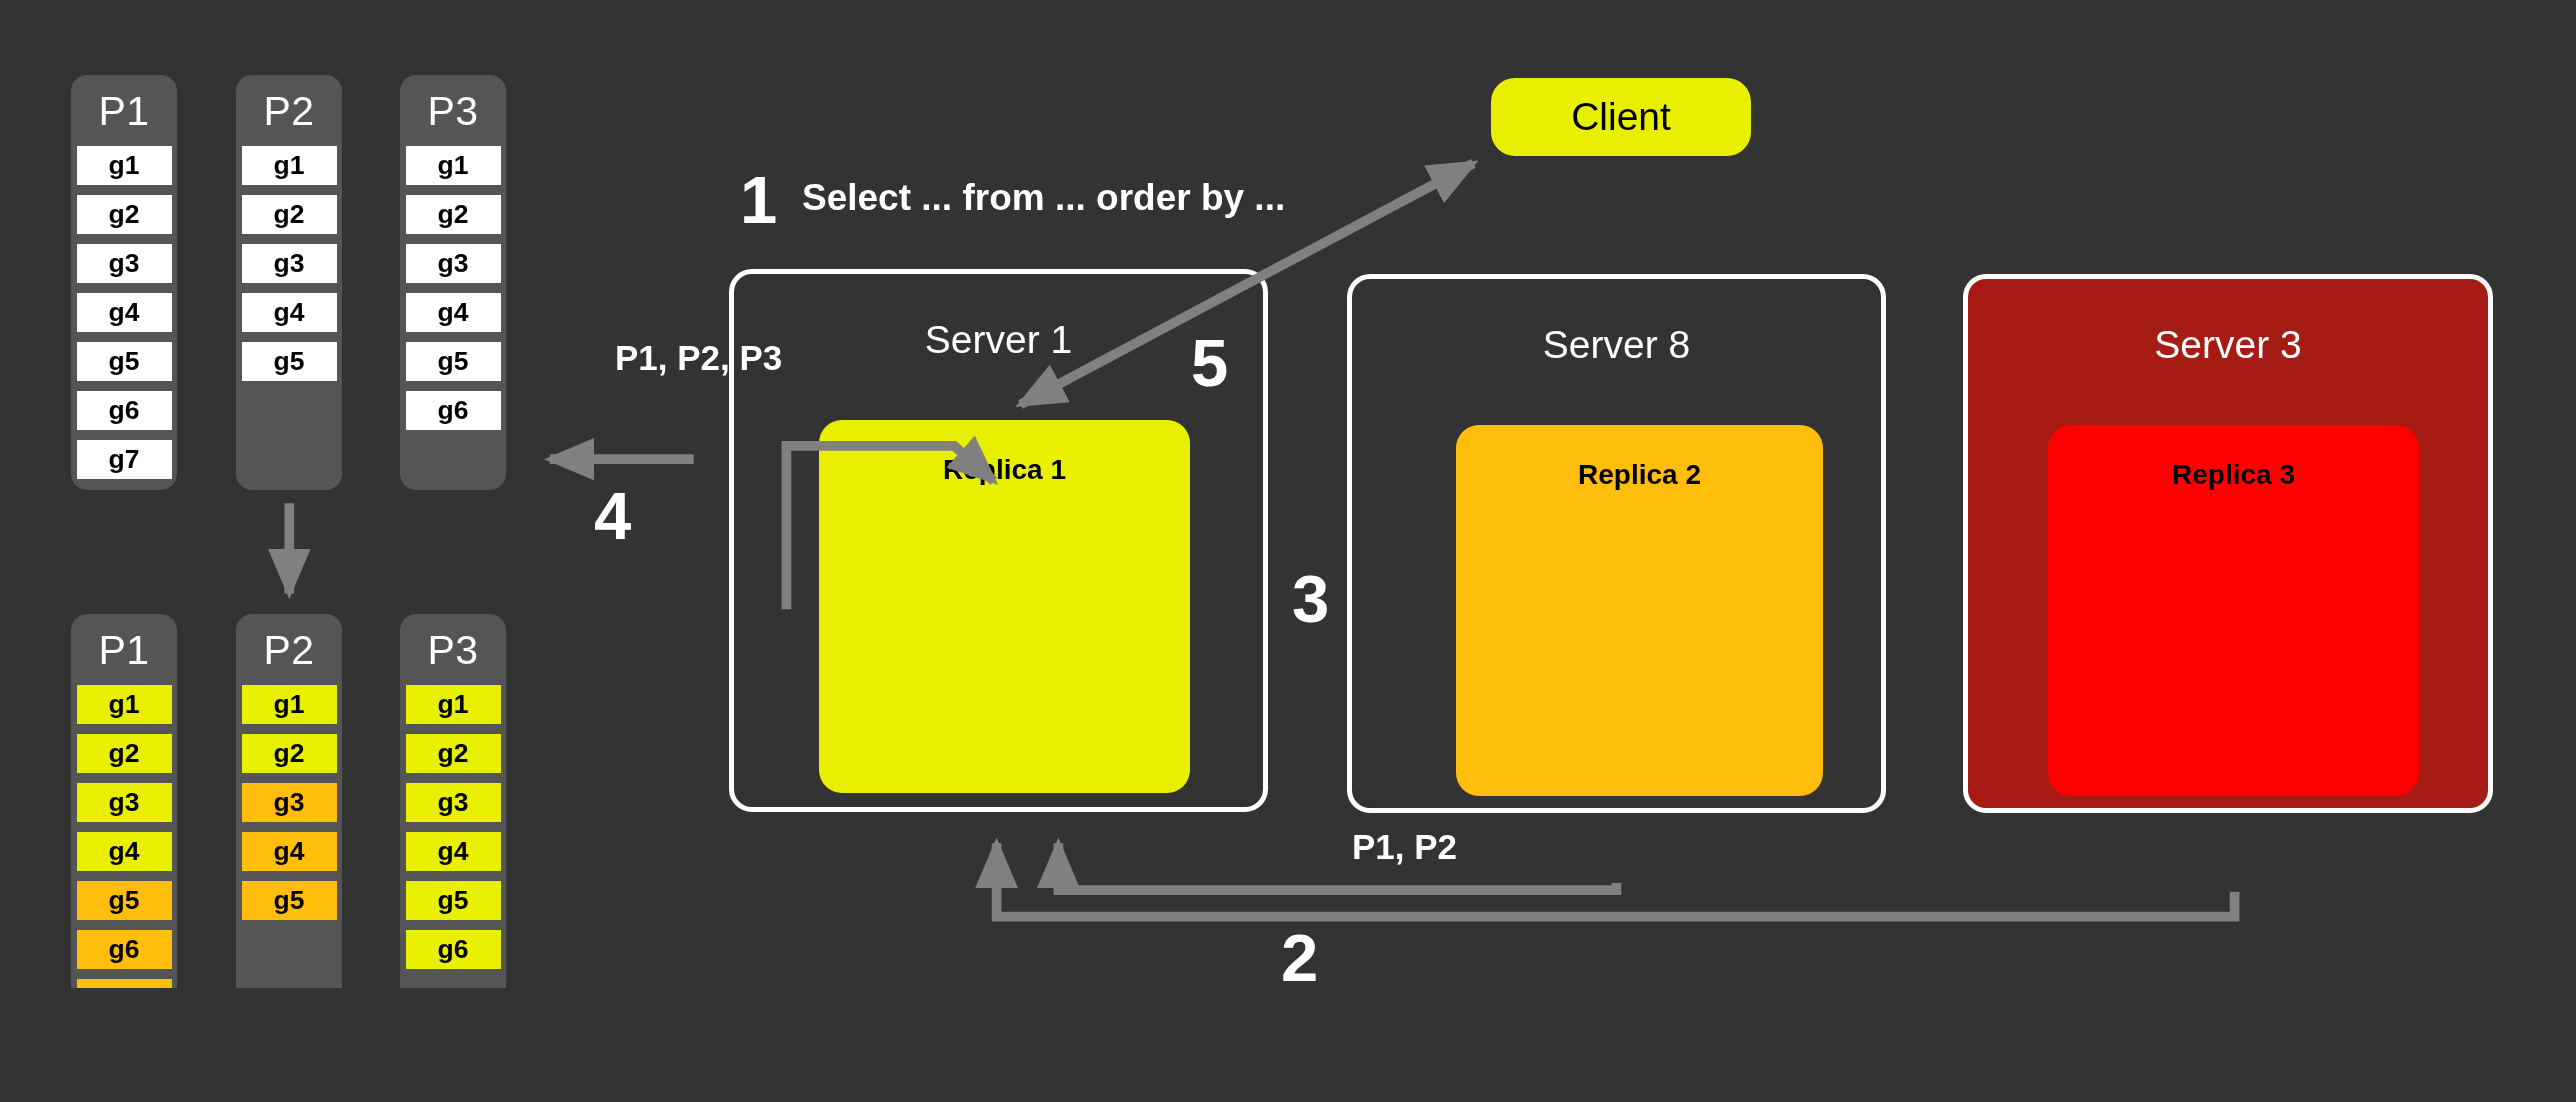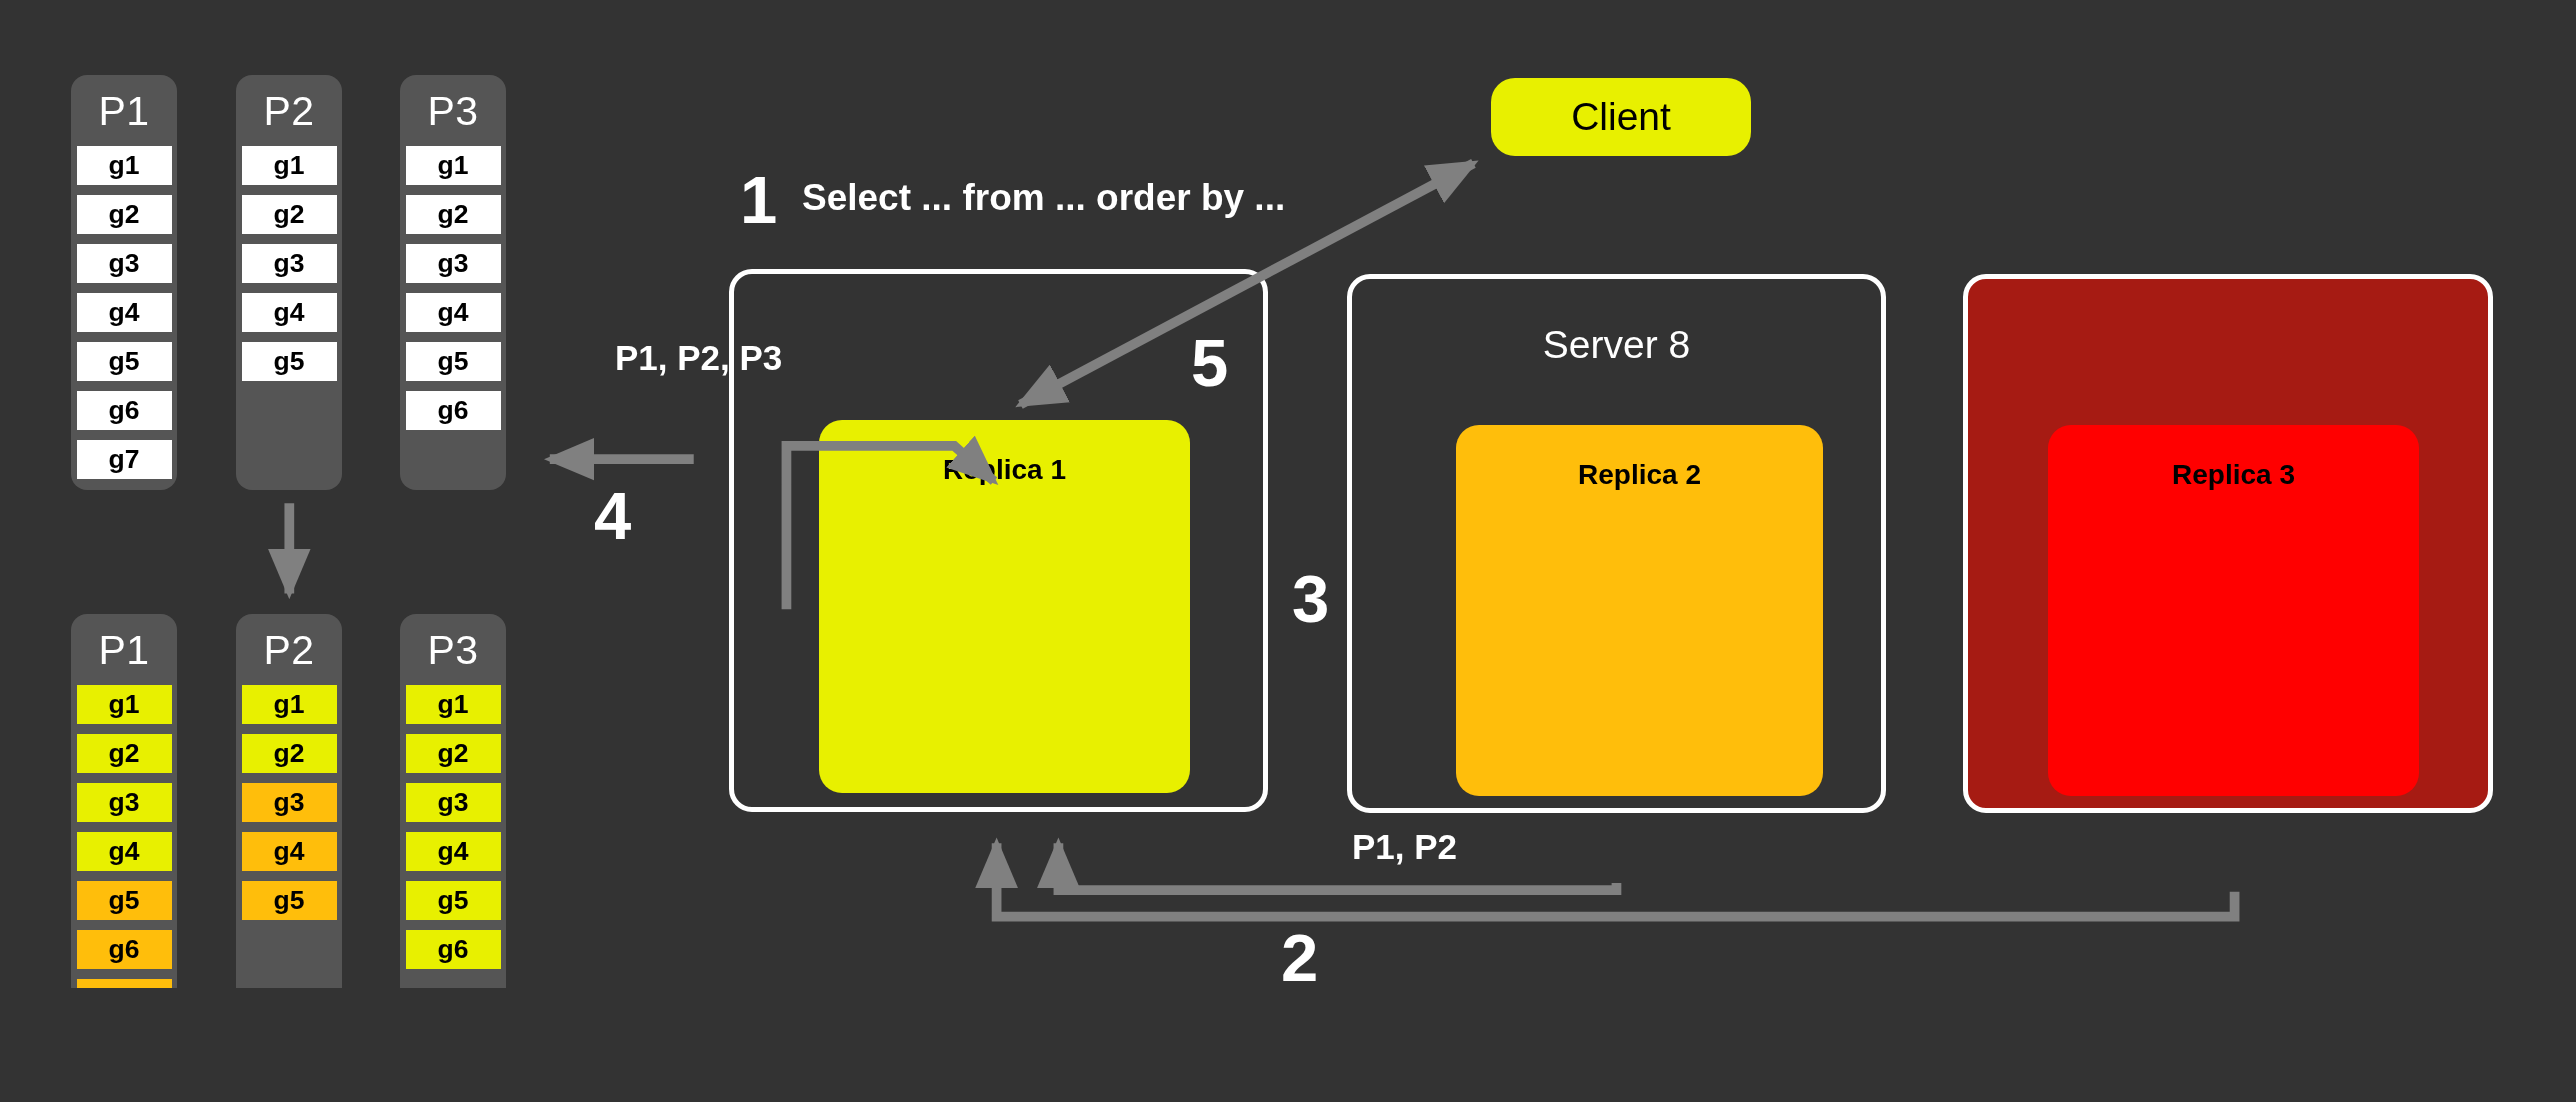--- a/index.html
+++ b/index.html
@@ -199,33 +199,35 @@
       <div class="cell yellow">g3</div>
       <div class="cell yellow">g4</div>
       <div class="cell yellow">g5</div>
       <div class="cell yellow">g6</div>
     </div>
   </div>
 
   <div id="client-box" style="left:1491px; top:78px; width:260px; height:78px; background:#E8F000;">Client</div>
 
   <div class="server" style="left:729px; top:269px; width:539px; height:543px; background:transparent;">
+    <div class="server-title">Server 1</div>
     <div class="replica" style="left:85px; top:146px; width:371px; height:373px; background:#E8F000;">
       <span>Replica 1</span>
     </div>
   </div>
 
   <div class="server" style="left:1347px; top:274px; width:539px; height:539px; background:transparent;">
     <div class="server-title">Server 8</div>
     <div class="replica" style="left:104px; top:146px; width:367px; height:371px; background:#FFBE0B;">
       <span>Replica 2</span>
     </div>
   </div>
 
   <div class="server" style="left:1963px; top:274px; width:530px; height:539px; background:#A61B13;">
+    <div class="server-title">Server 3</div>
     <div class="replica" style="left:80px; top:146px; width:371px; height:371px; background:#FF0000;">
       <span>Replica 3</span>
     </div>
   </div>
 
   <svg class="overlay" viewBox="0 0 2916 1248">
     <defs>
       <marker id="arrowhead" markerWidth="5.2" markerHeight="4.4" refX="4.6" refY="2.2" orient="auto">
         <polygon points="0,0 5.2,2.2 0,4.4" fill="#808080"></polygon>
       </marker>

